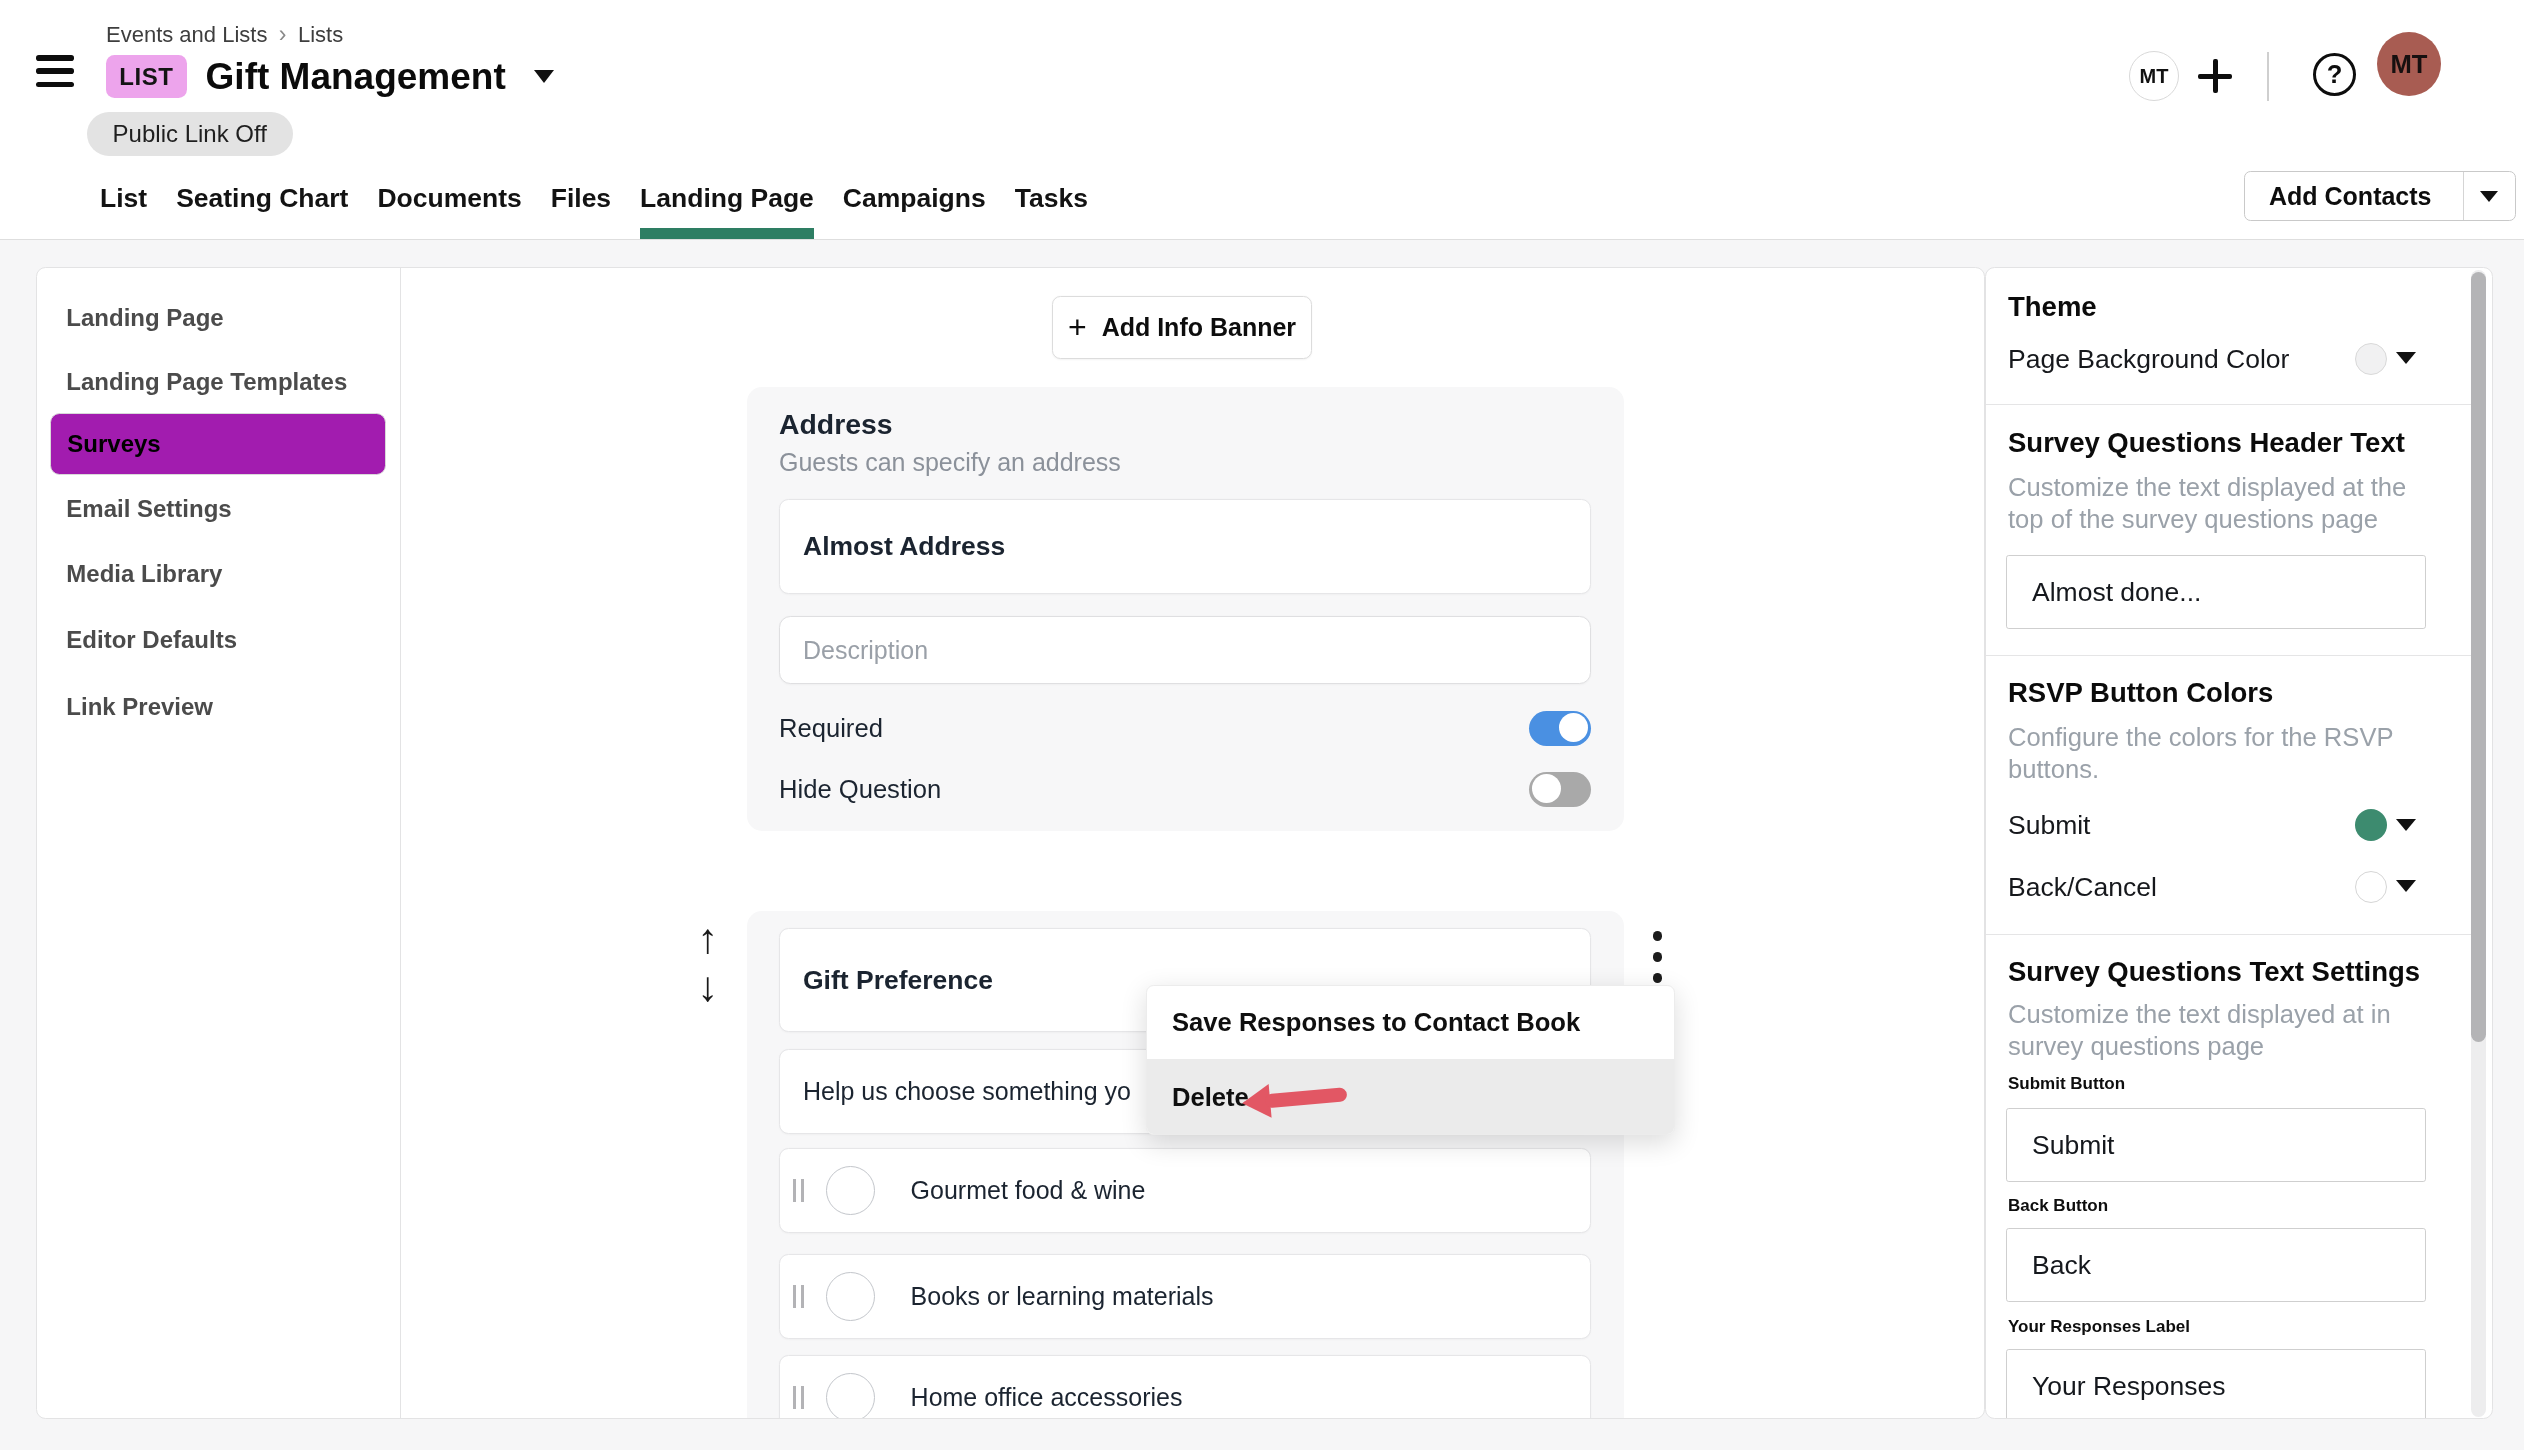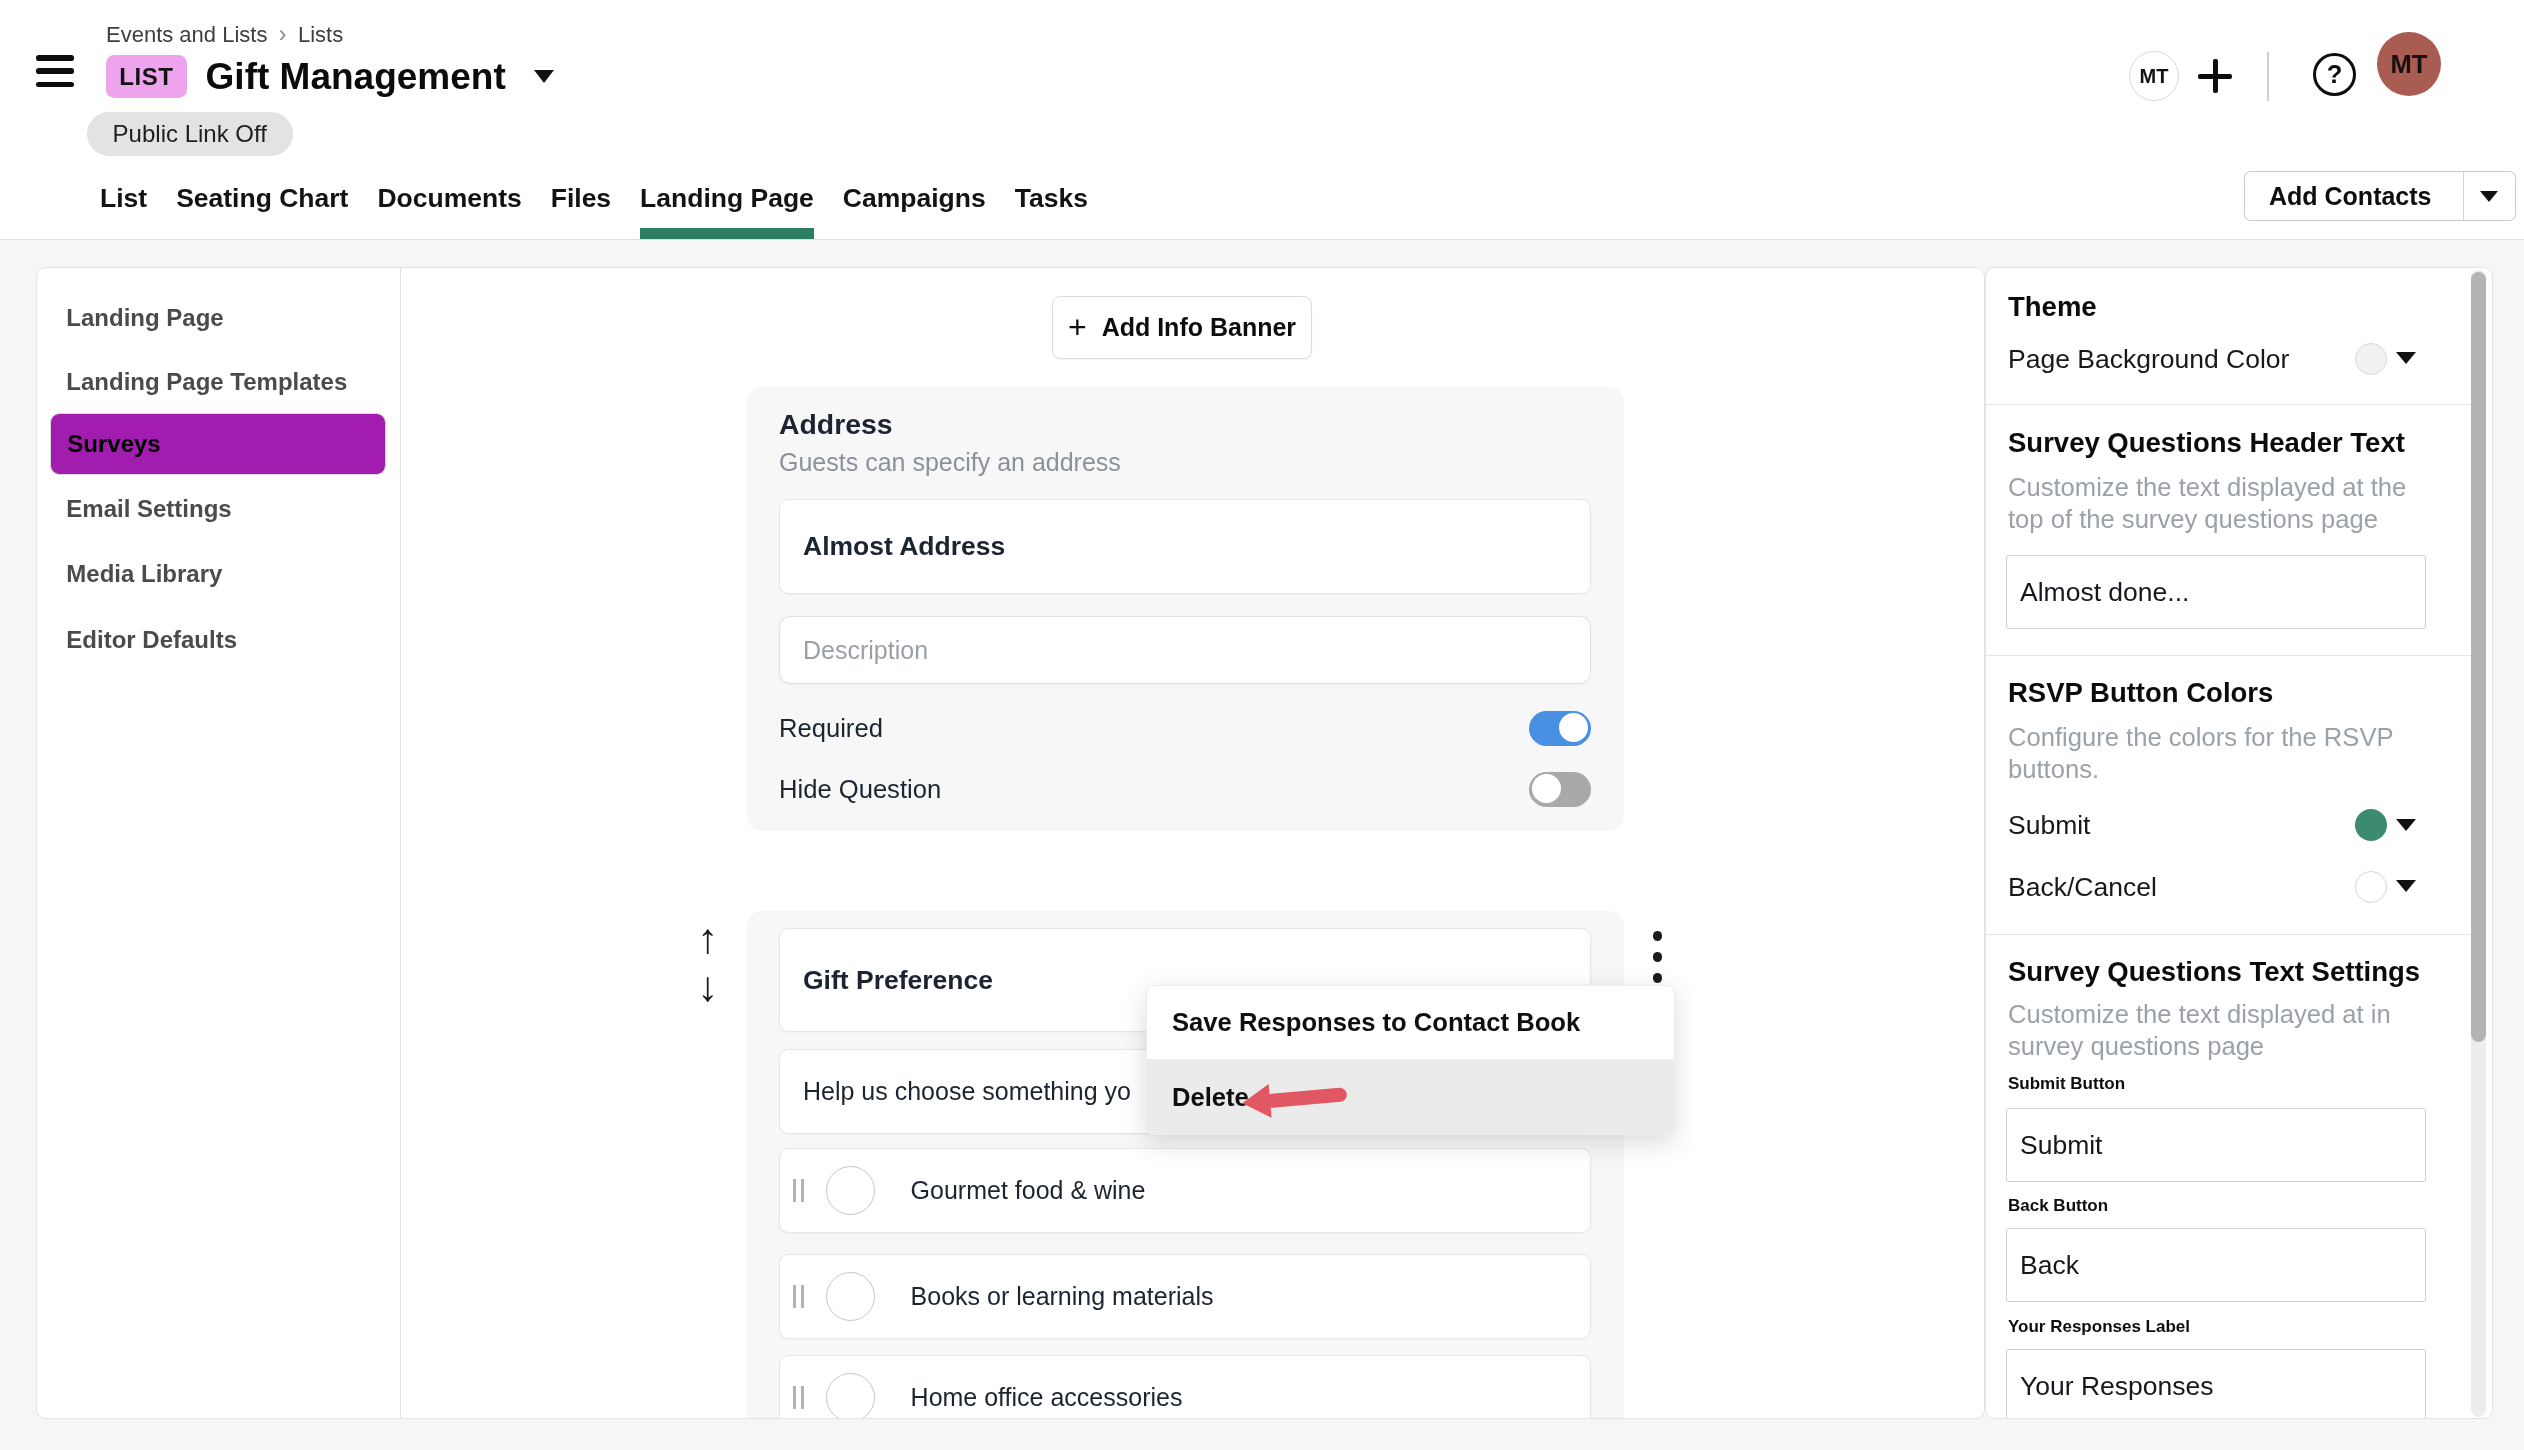--- a/index.html
+++ b/index.html
@@ -108,21 +108,21 @@
   
   .panel-right { left:1985px; top:267px; width:508px; height:1152px; background:#fff; border:0.9px solid #e3e3e4; border-radius:9.5px; overflow:hidden; }
   .rp-heading { position:absolute; left:22px; font-size:27.5px; font-weight:700; color:#0b0b0b; }
   .rp-desc { position:absolute; left:22px; width:431px; font-size:25.6px; color:#9aa1a9; line-height:32px; }
   .rp-label { position:absolute; left:22px; font-size:17px; font-weight:700; color:#0e0e0e; }
   .rp-row-label { position:absolute; left:22px; font-size:26.5px; color:#16181c; }
   .rp-divider { position:absolute; left:0; width:485px; height:0.9px; background:#e5e5e6; }
   .swatch { position:absolute; width:32px; height:32px; border-radius:50%; }
   .swatch-caret { position:absolute; width:0; height:0; border-left:10.4px solid transparent; border-right:10.4px solid transparent; border-top:12.3px solid #111; cursor:pointer; }
   .rp-input { position:absolute; left:20px; width:420px; height:74px; border:1.9px solid #cfcfcf; border-radius:2.8px; background:#fff;
-    font-size:26.5px; color:#15181d; padding-left:13px; outline:none; font-family:"Liberation Sans",sans-serif; }
+    font-size:26.5px; color:#15181d; padding-left:25px; outline:none; font-family:"Liberation Sans",sans-serif; }
   .rp-scroll-track { position:absolute; right:5.7px; top:1.9px; width:15px; height:1147px; background:#ededee; border-radius:7.6px; }
   .rp-scroll-thumb { position:absolute; right:5.7px; top:3.8px; width:15px; height:770px; background:#b4b4b6; border-radius:7.6px; cursor:grab; }
 </style>
 </head>
 <body>
 
 <div class="abs page-bg"></div>
 
 <div class="abs hamburger">
     <span></span>
@@ -173,20 +173,21 @@
 
 <div class="abs panel-main">
 
   <div class="sidebar">
     <div class="side-item" style="top:19px">Landing Page</div>
     <div class="side-item" style="top:83px">Landing Page Templates</div>
     <div class="side-item selected" style="top:145px">Surveys</div>
     <div class="side-item" style="top:210px">Email Settings</div>
     <div class="side-item" style="top:275px">Media Library</div>
     <div class="side-item" style="top:341px">Editor Defaults</div>
+    <div class="side-item" style="top:408px">Link Preview</div>
   </div>
 
   <div class="add-info-btn">
     <span class="plus">+</span>
     <span>Add Info Banner</span>
   </div>
 
   <div class="q-card card-address">
     <div class="card-title">Address</div>
     <div class="card-sub">Guests can specify an address</div>

